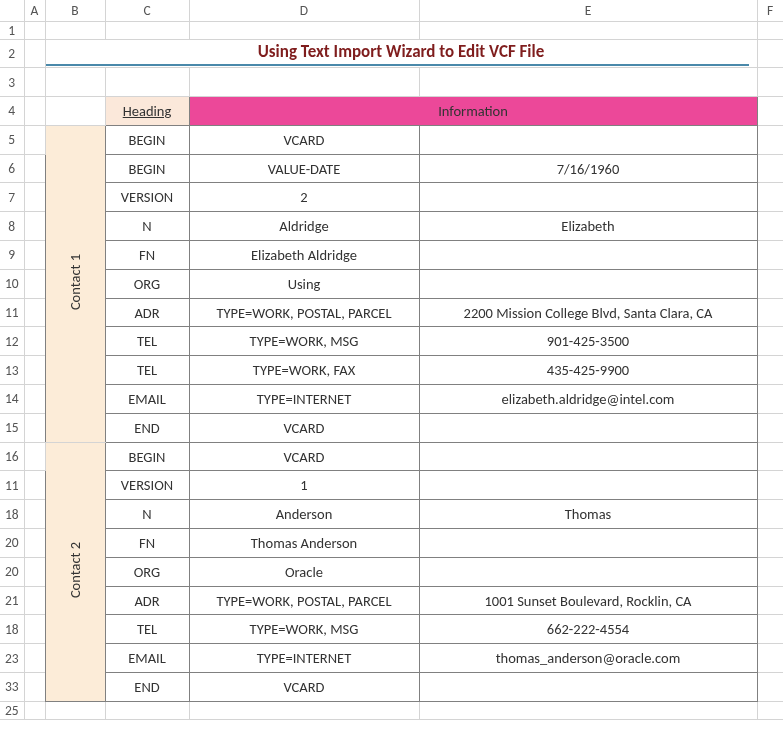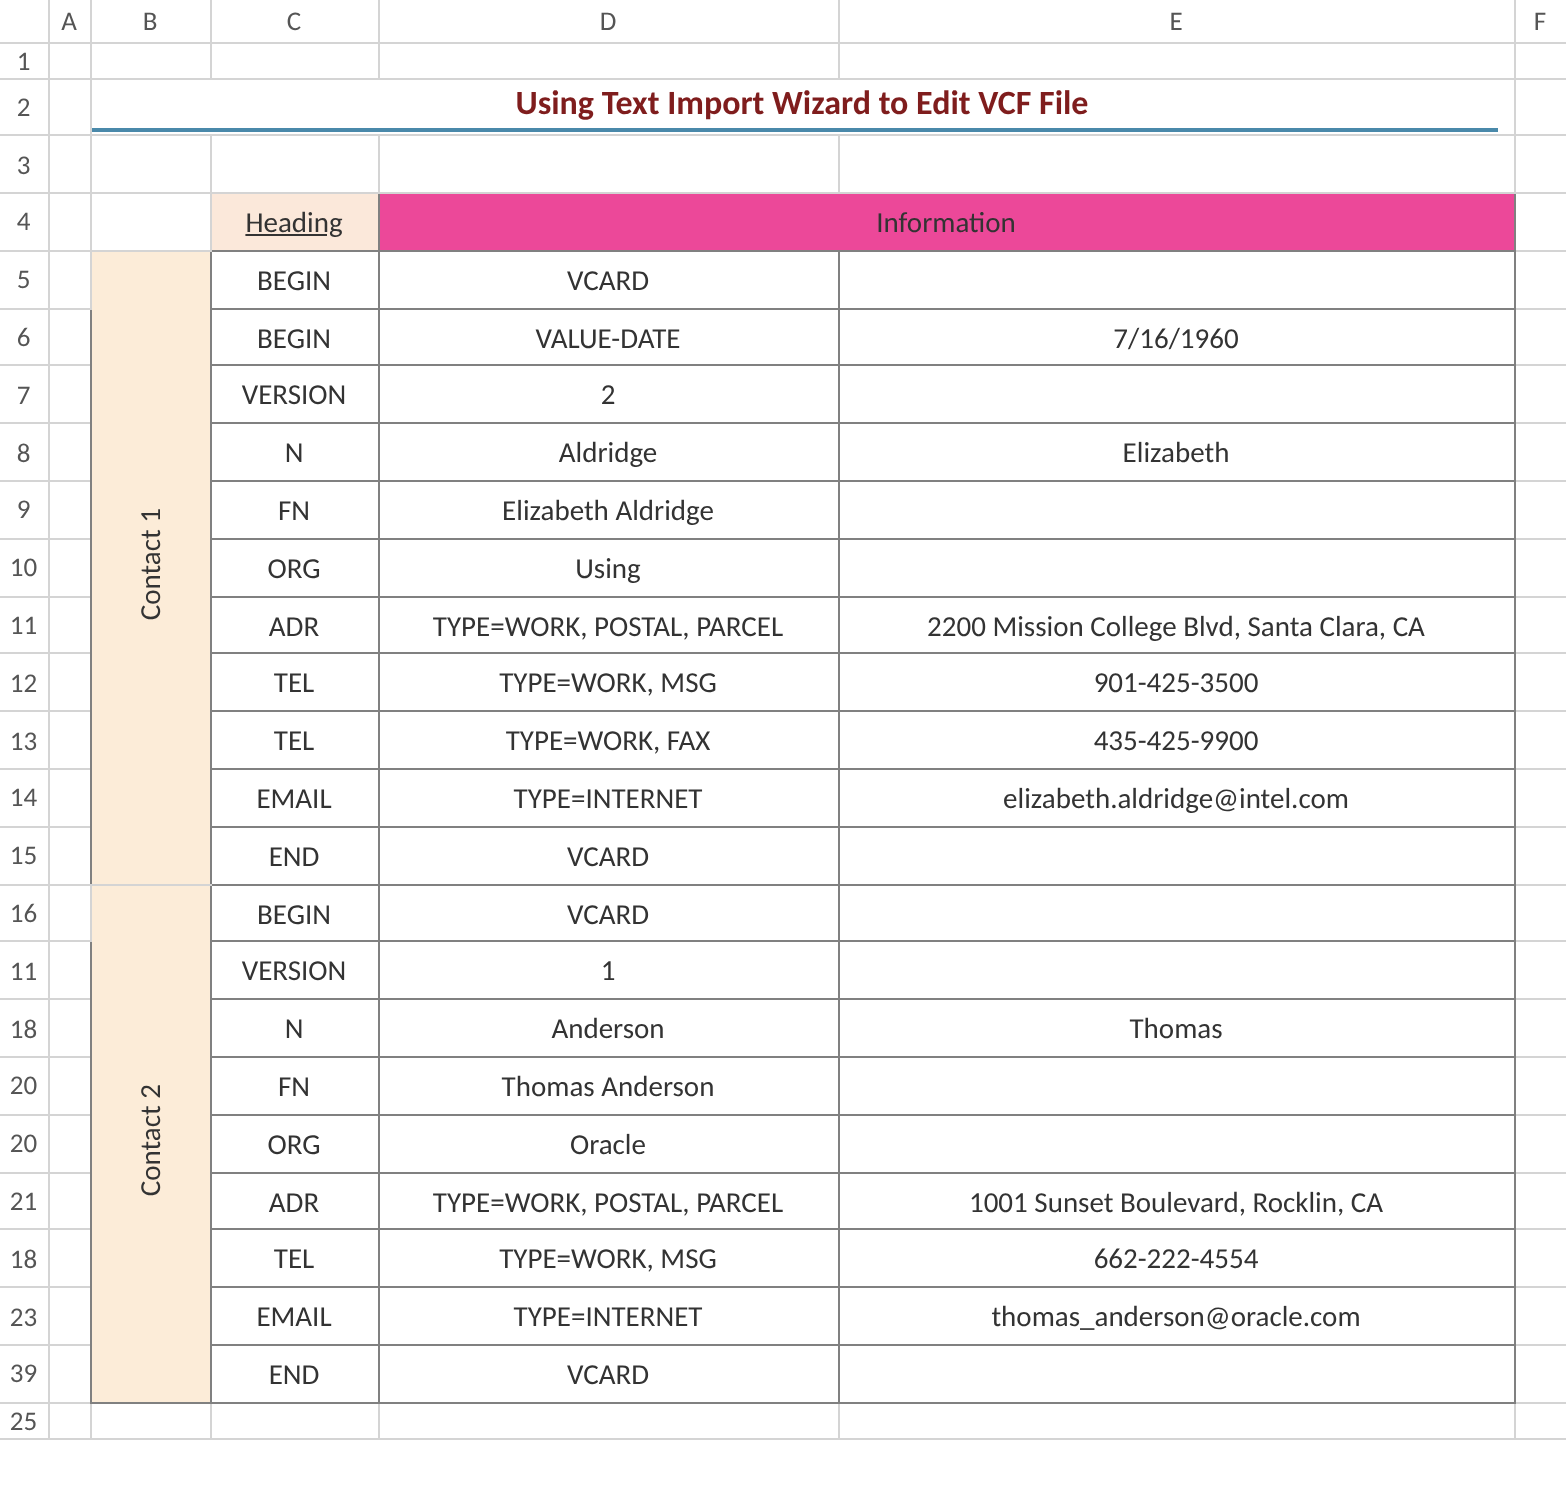--- a/index.html
+++ b/index.html
@@ -295,21 +295,21 @@
         </tr>
   <tr class="rowN">
           <td class="rowhdr">23</td>
           <td></td>
           <td class="br bb">EMAIL</td>
           <td class="br bb">TYPE=INTERNET</td>
           <td class="br bb">thomas_anderson@oracle.com</td>
           <td></td>
         </tr>
   <tr class="rowN">
-          <td class="rowhdr">39</td>
+          <td class="rowhdr">33</td>
           <td></td>
           <td class="br bb">END</td>
           <td class="br bb">VCARD</td>
           <td class="br bb"></td>
           <td></td>
         </tr>
 
   <tr class="row25">
     <td class="rowhdr">25</td>
     <td></td>

